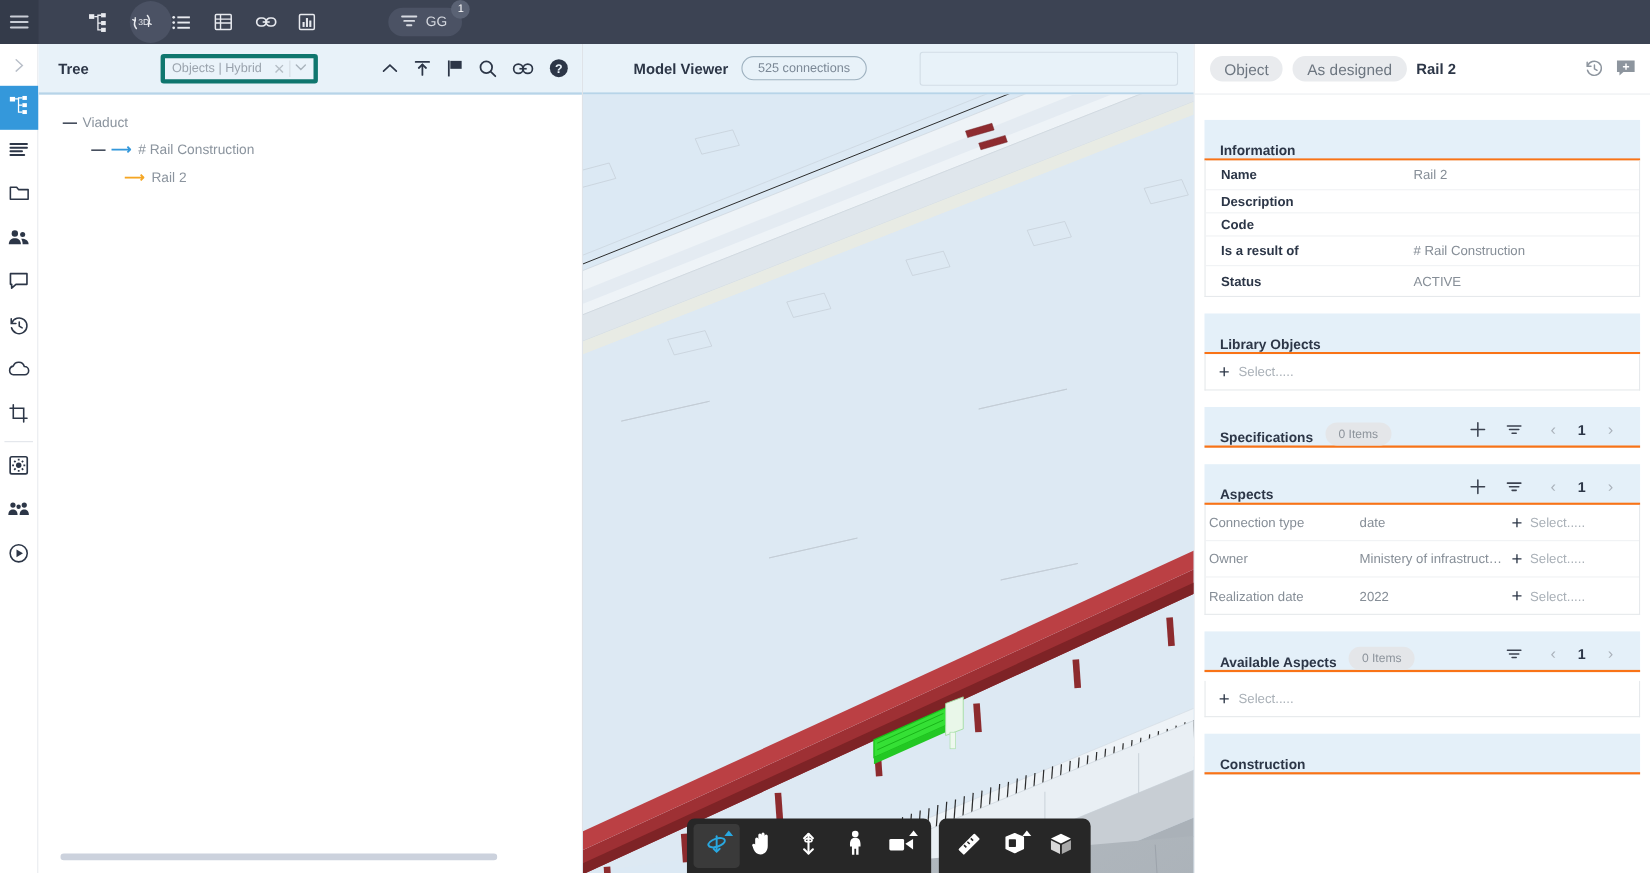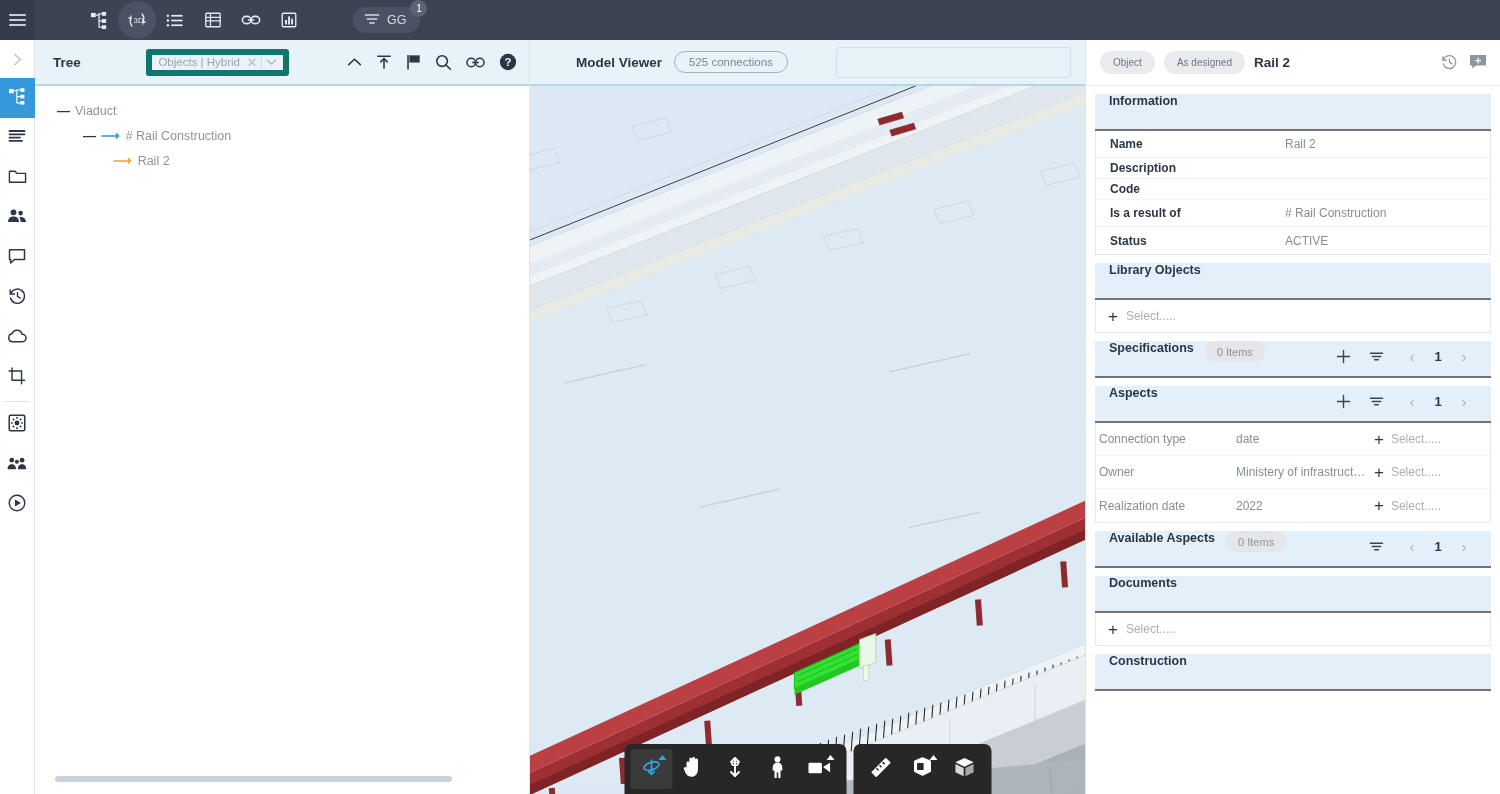--- a/index.html
+++ b/index.html
@@ -17,21 +17,21 @@
     flex: 0 0 40px; position: relative; z-index: 40;
   }
   .topbar-left {
     width: 35px; height: 40px; background: #343b4a;
     display: flex; align-items: center; justify-content: center;
   }
   .hamburger { width: 17px; display: flex; flex-direction: column; gap: 3px; cursor: pointer; }
   .hamburger span { display: block; height: 2px; background: #c9cdd6; border-radius: 1px; }
   .topbar-icons { display: flex; align-items: center; gap: 0px; margin-left: 45px; height: 40px; }
   .tb-btn {
-    width: 38px; height: 38px; display: flex; align-items: center; justify-content: center;
+    width: 38px; height: 38px; display: flex; align-items: center; justify-content: flex-start;
     color: #e8eaef; cursor: pointer; border-radius: 50%; position: relative;
   }
   .tb-btn.active { background: #4b5264; }
   .tb-btn svg { display: block; }
   .filter-chip {
     margin-left: 45px; height: 26px; background: #4b5264; border-radius: 13px;
     display: flex; align-items: center; gap: 7px; padding: 0 14px 0 11px;
     color: #d7dae1; font-size: 12.5px; position: relative; cursor: pointer;
   }
   .filter-chip .badge {
@@ -60,21 +60,21 @@
   .tree-panel {
     width: 495px; flex: 0 0 495px; background: #fff; display: flex; flex-direction: column;
     border-right: 1px solid #dfe3e8; min-height: 0;
   }
   .tree-head {
     height: 46px; background: #e8f2f9; display: flex; align-items: center;
     padding: 0 12px 0 18px; border-bottom: 2px solid #b7d4e8; gap: 10px; flex: 0 0 46px; justify-content: space-between;
   }
   .tree-title { font-size: 13.5px; color: #2c3647; font-weight: bold; }
   .tree-select {
-    width: 143px; height: 27px; border: 6px solid #0f766e; background: #eaf3fa;
+    width: 143px; height: 27px; border: 4px solid #0f766e; background: #eaf3fa;
     border-radius: 3px; display: flex; align-items: center; padding: 0 6px;
     font-size: 11.5px; color: #9aa3ad; gap: 4px; cursor: pointer; margin-left: 24px;
   }
   .tree-select .sel-text { flex: 1; }
   .tree-select .x { color: #b5bec6; font-size: 13px; cursor: pointer; }
   .tree-select .divider { width: 1px; height: 15px; background: #d4dce3; }
   .tree-select .chev { color: #aab4bd; }
   .tree-head-icons { display: flex; align-items: center; gap: 14px; margin-left: 16px; color: #2c3647; }
   .th-ic { cursor: pointer; display: flex; align-items: center; justify-content: center; }
   .tree-body { flex: 1; overflow: hidden; position: relative; padding-top: 12px; }
@@ -126,31 +126,31 @@
   .rpanel {
     width: 415px; flex: 0 0 415px; background: #fff; display: flex; flex-direction: column;
     border-left: 1px solid #e0e4e9; min-height: 0;
   }
   .rhead {
     height: 46px; display: flex; align-items: center; padding: 0 13px 0 14px;
     border-bottom: 1px solid #eceef1; flex: 0 0 46px;
   }
   .pill {
     height: 23px; background: #e9ebee; border-radius: 12px; padding: 0 13px;
-    display: flex; align-items: center; font-size: 10px; color: #6d7680; margin-right: 9px;
+    display: flex; align-items: center; font-size: 14px; color: #6d7680; margin-right: 9px;
   }
   .rhead-name { font-size: 13.5px; color: #2c3647; font-weight: bold; }
   .rhead-actions { margin-left: auto; display: flex; align-items: center; gap: 11px; color: #8d959e; }
   .ic-btn { cursor: pointer; display: flex; align-items: center; justify-content: center; }
   .rbody { flex: 1; overflow: hidden; padding: 8px 9px 0 9px; }
 
   .sect { margin-bottom: 8px; }
   .sect-head {
-    background: #e4f0f9; border-bottom: 2px solid #737373; height: 37px;
-    display: flex; align-items: flex-start; padding: 0 14px; gap: 11px;
+    background: #e4f0f9; border-bottom: 2px solid #f97316; height: 37px;
+    display: flex; align-items: flex-end; padding: 0 14px; gap: 11px; margin-top: 15px;
   }
   .sect-title { font-size: 12.5px; color: #2c3647; font-weight: bold; }
   .items-chip {
     height: 21px; background: #e4e6e9; border-radius: 11px; padding: 0 12px;
     display: flex; align-items: center; font-size: 11px; color: #8d949c;
   }
   .sect-tools { margin-left: auto; display: flex; align-items: center; gap: 0; color: #3b4250; }
   .sect-tools .tool { width: 33px; height: 30px; display: flex; align-items: center; justify-content: center; cursor: pointer; }
   .pager { display: flex; align-items: center; gap: 2px; margin-left: 6px; }
   .pager .pg-arrow { width: 26px; height: 28px; display: flex; align-items: center; justify-content: center; color: #aab2bb; cursor: pointer; font-size: 15px; }
@@ -857,23 +857,20 @@
               <span class="pager">
                 <span class="pg-arrow">‹</span>
                 <span class="pg-num">1</span>
                 <span class="pg-arrow">›</span>
               </span>
             </div>
           </div>
         </div>
 
         <div class="sect">
-          <div class="sect-head">
-            <div class="sect-title">Documents</div>
-          </div>
           <div class="select-row">
             <span class="plus-ic">+</span>
             <span class="select-ph">Select.....</span>
           </div>
         </div>
 
         <div class="sect">
           <div class="sect-head">
             <div class="sect-title">Construction</div>
           </div>

